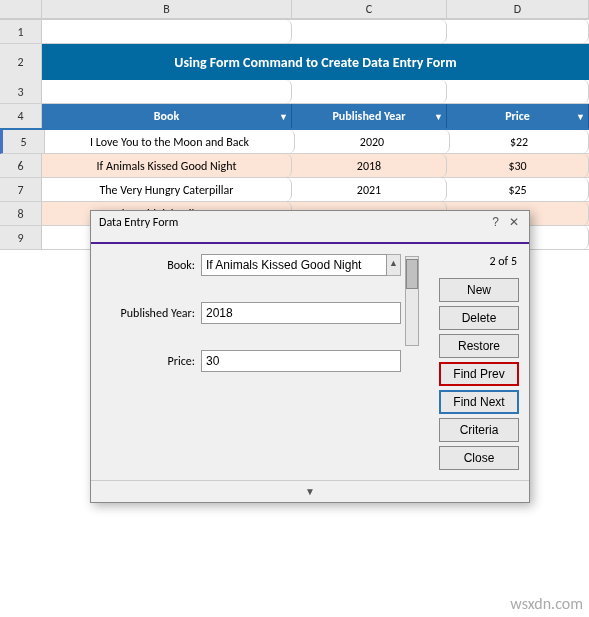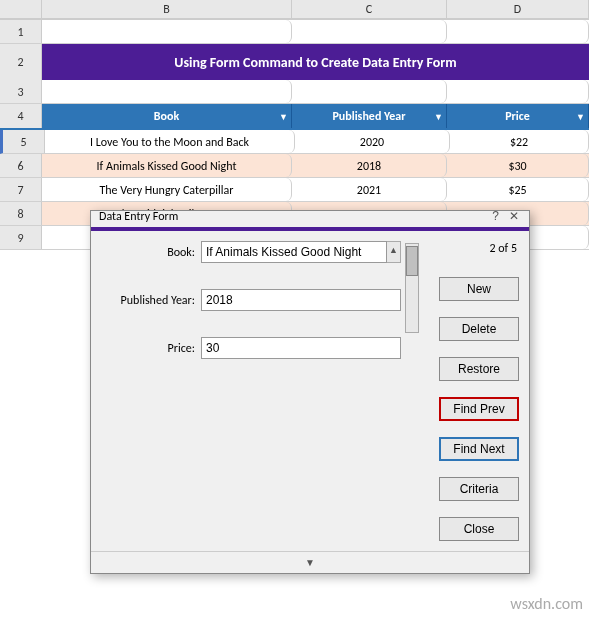--- a/index.html
+++ b/index.html
@@ -79,21 +79,21 @@
     .cell-b { width: 250px; min-width: 250px; }
     .cell-c { width: 155px; min-width: 155px; }
     .cell-d { width: 100px; min-width: 100px; flex: 1; }
 
     
     .title-row {
       height: 36px;
       display: flex;
     }
     .title-cell {
-      background: #4c1d95;
+      background: #0369a1;
       color: #fff;
       font-weight: bold;
       font-size: 14px;
       display: flex;
       align-items: center;
       justify-content: center;
       flex: 1;
       text-align: center;
     }
 
@@ -136,26 +136,26 @@
       left: 90px;
       width: 440px;
       background: #f0f0f0;
       border: 1px solid #888;
       box-shadow: 3px 3px 10px rgba(0,0,0,0.3);
       z-index: 10;
     }
 
     .dialog-titlebar {
       background: #f0f0f0;
-      border-bottom: 4px solid #4c1d95;
+      border-bottom: 2px solid #4c1d95;
       padding: 4px 8px;
       display: flex;
-      align-items: flex-end;
+      align-items: flex-start;
       justify-content: space-between;
-      height: 20px;
+      height: 33px;
     }
     .dialog-title {
       font-size: 12px;
       color: #000;
     }
     .dialog-controls {
       display: flex;
       align-items: center;
       gap: 6px;
     }
@@ -233,21 +233,21 @@
       height: 30px;
       background: #c0c0c0;
       border: 1px solid #888;
       margin-top: 2px;
     }
 
     .dialog-right {
       width: 90px;
       display: flex;
       flex-direction: column;
-      gap: 16px;
+      gap: 4px;
     }
 
     .record-count {
       font-size: 12px;
       color: #000;
       text-align: right;
       margin-bottom: 6px;
       padding-right: 2px;
     }
 

